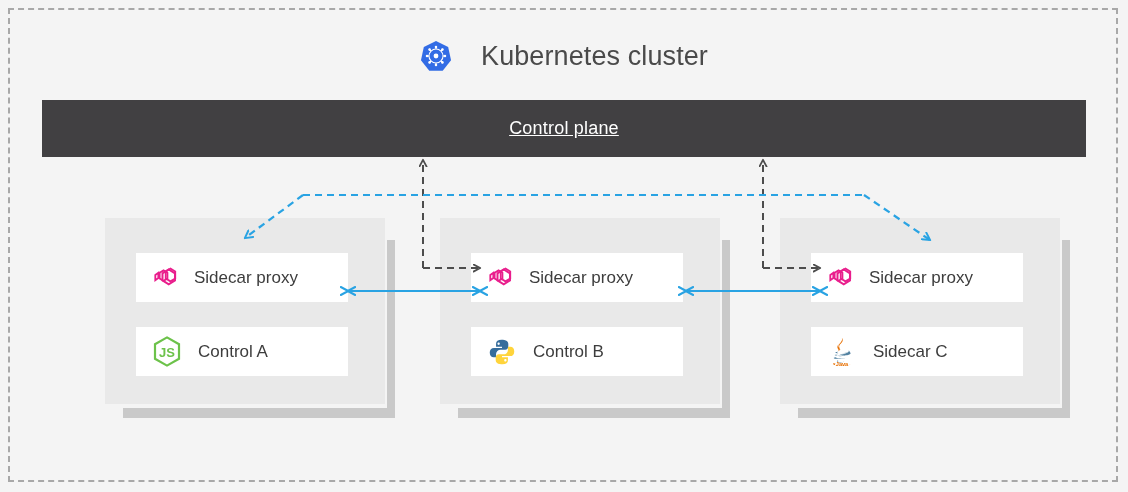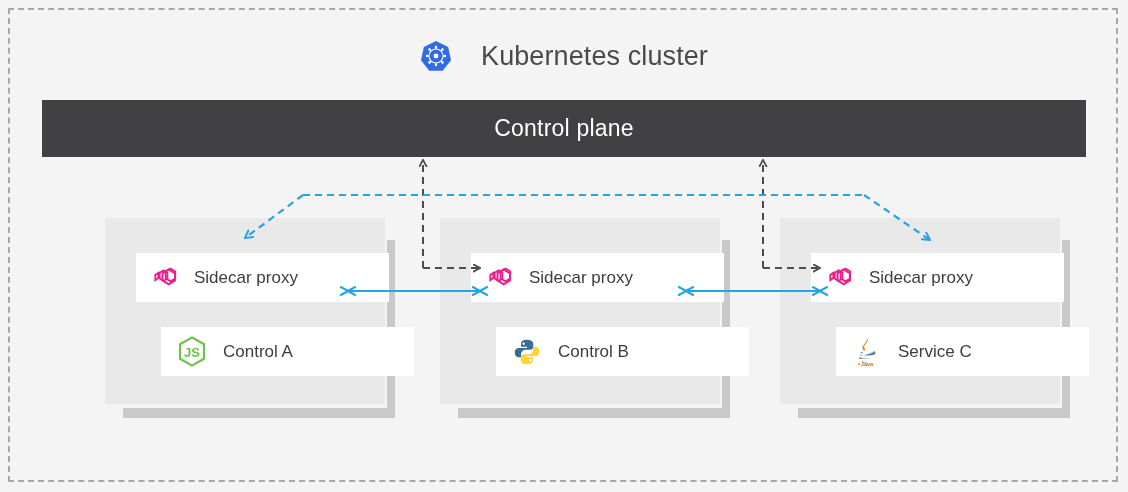--- a/index.html
+++ b/index.html
@@ -54,23 +54,24 @@
     left: 42px;
     top: 100px;
     width: 1044px;
     height: 57px;
     background: #414042;
     display: flex;
     align-items: center;
     justify-content: center;
   }
   #control-plane .label {
-    font-size: 23px;
+    font-size: 18px;
     color: #ffffff;
     letter-spacing: 0.2px;
+    text-decoration: underline;
   }
   
   .pod {
     position: absolute;
     width: 290px;
     height: 200px;
   }
   .pod-back {
     position: absolute;
     left: 18px;
@@ -91,31 +92,31 @@
     position: absolute;
     left: 0;
     top: 0;
     width: 280px;
     height: 186px;
     background: #e9e9e9;
   }
   .card {
     position: absolute;
     left: 31px;
-    width: 253px;
+    width: 212px;
     height: 49px;
     background: #ffffff;
     display: flex;
     align-items: center;
     gap: 12px;
     padding-left: 16px;
     box-sizing: border-box;
   }
   .card.proxy { top: 35px; }
-  .card.service { top: 109px; margin-left: 25px; }
+  .card.service { top: 109px; }
   .card .ico {
     width: 30px;
     height: 30px;
     flex: 0 0 30px;
     display: flex;
     align-items: center;
     justify-content: center;
   }
   .card .ico svg { display: block; }
   .card .label {
@@ -286,21 +287,21 @@
                      C8.6 24.2 9.3 24 9.3 24 C9.3 24 9 23.5 8.6 23.6 Z"></path>
           </g>
           <g fill="#e76f00">
             <path d="M4.3 26.3 C4.3 26.3 3.6 27.4 5.7 28 C8.9 28.9 17.3 28.8 20.3 27.9
                      C21.1 27.7 21.9 27.3 21.9 27.3 L20 27.9 C15.8 28.9 7.6 28.7 6.2 28
                      C5.1 27.4 6.6 26.7 6.6 26.7 C6.6 26.7 5 26.4 4.3 26.3 Z"></path>
           </g>
           <text x="13" y="29.3" font-family="'Liberation Sans', sans-serif" font-size="5.6" font-weight="bold" fill="#e76f00" text-anchor="middle">Java</text>
         </svg>
       </span>
-      <span class="label">Service C</span>
+      <span class="label">Sidecar C</span>
     </div>
   </div>
 
   <svg id="arrows" viewBox="0 0 1128 492" aria-hidden="true">
     <defs>
       <marker id="dkArrow" markerWidth="9" markerHeight="9" refX="7.2" refY="4.5" orient="auto" markerUnits="userSpaceOnUse">
         <path d="M0.6,0.9 L7.4,4.5 L0.6,8.1" fill="none" stroke="#4d4d4d" stroke-width="1.8" stroke-linecap="round" stroke-linejoin="round"></path>
       </marker>
       <marker id="blArrow" markerWidth="10" markerHeight="10" refX="8" refY="5" orient="auto" markerUnits="userSpaceOnUse">
         <path d="M0.8,1 L8.2,5 L0.8,9" fill="none" stroke="#29a3e3" stroke-width="2" stroke-linecap="round" stroke-linejoin="round"></path>

